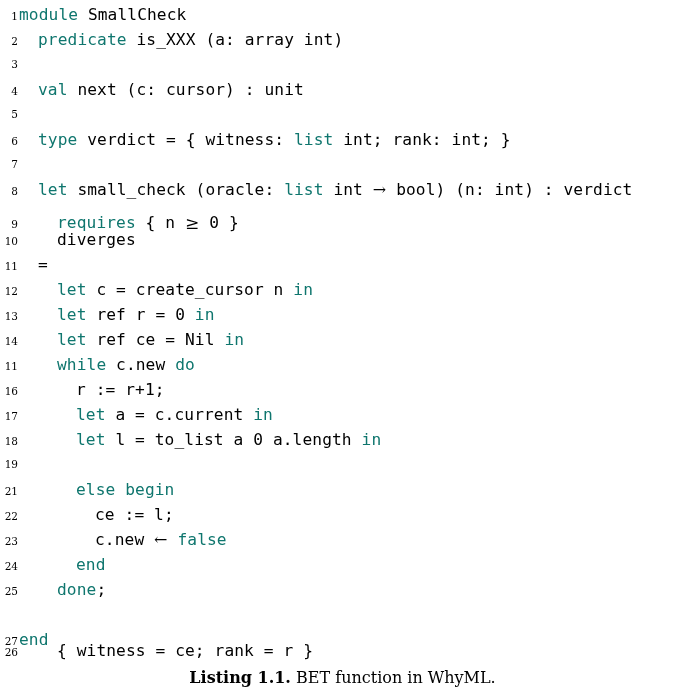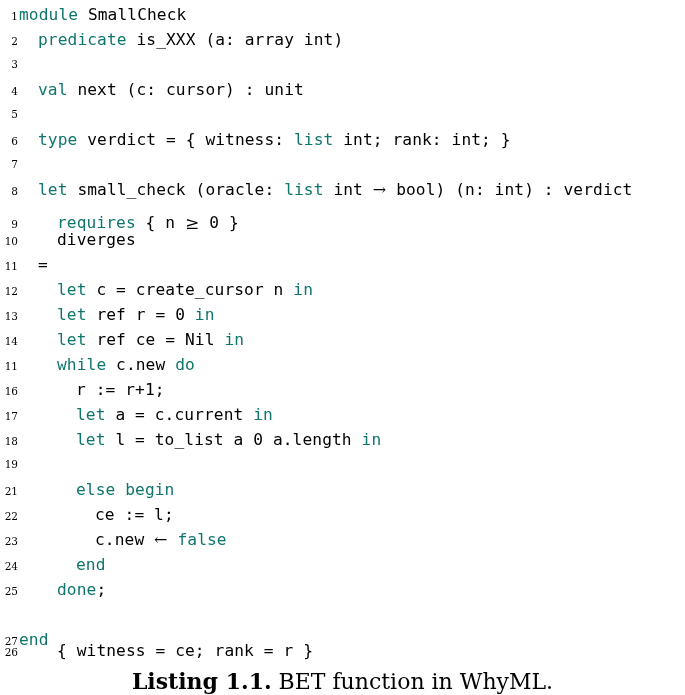--- a/index.html
+++ b/index.html
@@ -70,21 +70,21 @@
     top: 1px;
   }
 
   #caption {
     position: absolute;
     left: 0;
     top: 668px;
     width: 685px;
     text-align: center;
     font-family: "DejaVu Serif", serif;
-    font-size: 22px;
+    font-size: 16px;
     color: #000000;
     white-space: nowrap;
   }
   #caption .cap-label {
     font-weight: 700;
   }
 </style>
 </head>
 <body>
 

